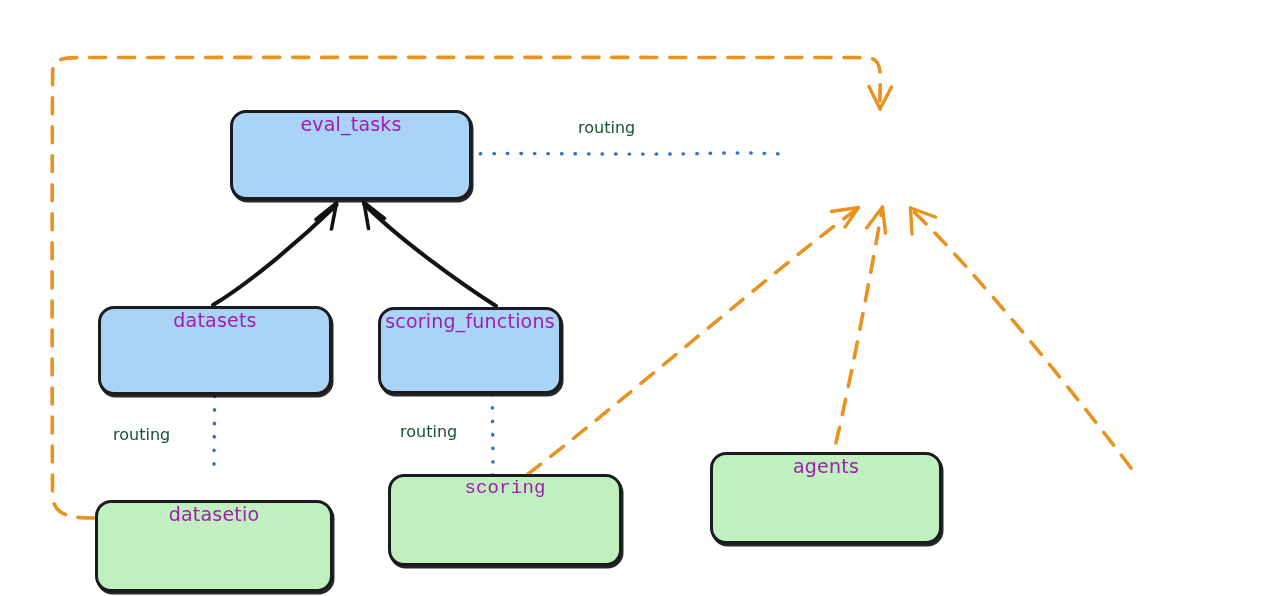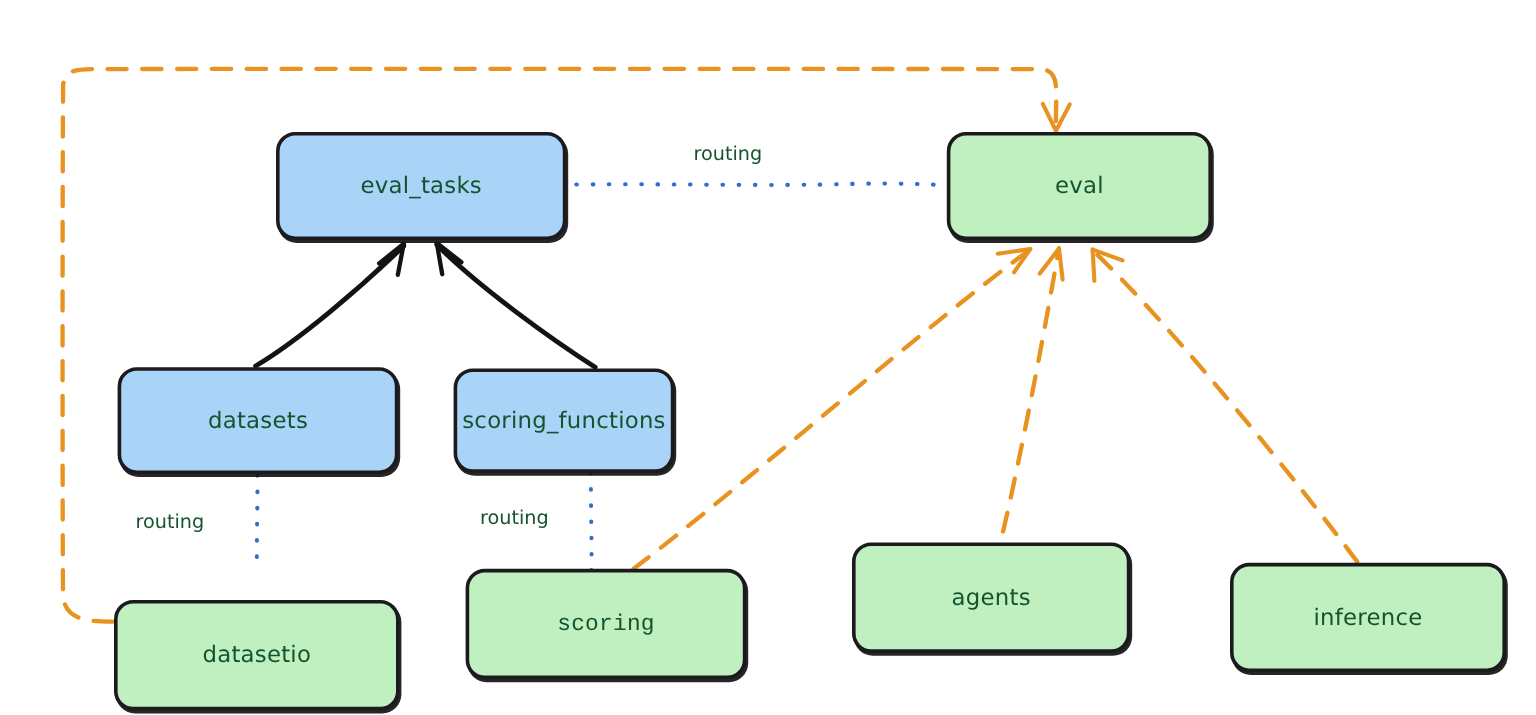--- a/index.html
+++ b/index.html
@@ -24,24 +24,24 @@
     width: 1280px;
     height: 596px;
     pointer-events: none;
   }
   .node {
     position: absolute;
     box-sizing: border-box;
     border: 3px solid #1b1b1f;
     border-radius: 16px;
     display: flex;
-    align-items: center;
+    align-items: flex-start;
     justify-content: center;
     text-align: center;
-    color: #14532d;
+    color: #a21caf;
     font-family: "DejaVu Sans", sans-serif;
     font-size: 19px;
     letter-spacing: 0.2px;
     box-shadow: 1.5px 2.5px 0 rgba(20,20,20,0.92);
   }
   .node.blue  { background: #a9d3f7; }
   .node.green { background: #c0efc0; }
   .node-label {
     pointer-events: none;
     user-select: none;
@@ -108,23 +108,20 @@
       <path d="M 1131 468 C 1080 400, 975 270, 912 210" fill="none" stroke="#e8921f" stroke-width="3.6" stroke-linecap="round" stroke-dasharray="16 13"></path>
       <path d="M 910.5 208 L 912 234" fill="none" stroke="#e8921f" stroke-width="3.4" stroke-linecap="round"></path>
       <path d="M 910.5 208 L 935.5 217" fill="none" stroke="#e8921f" stroke-width="3.4" stroke-linecap="round"></path>
     </g>
   </svg>
 
   <div class="node blue" style="left:230px; top:110px; width:242px; height:90px;">
     <span class="node-label">eval_tasks</span>
   </div>
 
-  <div class="node green" style="left:789px; top:110px; width:221px; height:90px;">
-    <span class="node-label">eval</span>
-  </div>
 
   <div class="node blue" style="left:98px; top:306px; width:234px; height:89px;">
     <span class="node-label">datasets</span>
   </div>
 
   <div class="node blue" style="left:378px; top:307px; width:184px; height:87px;">
     <span class="node-label">scoring_functions</span>
   </div>
 
   <div class="node green" style="left:95px; top:476px; width:238px; height:92px;margin-top:24px;">
@@ -132,23 +129,20 @@
   </div>
 
   <div class="node green" style="left:388px; top:474px; width:234px; height:92px;font-family:Liberation Mono, monospace;">
     <span class="node-label">scoring</span>
   </div>
 
   <div class="node green" style="left:710px; top:452px; width:232px; height:92px;">
     <span class="node-label">agents</span>
   </div>
 
-  <div class="node green" style="left:1025px; top:469px; width:230px; height:91px;">
-    <span class="node-label">inference</span>
-  </div>
 
   <div class="edge-label" style="left:578px; top:118px;">routing</div>
 
   <div class="edge-label" style="left:113px; top:425px;">routing</div>
 
   <div class="edge-label" style="left:400px; top:422px;">routing</div>
 
 </div>
 
 </body></html>

